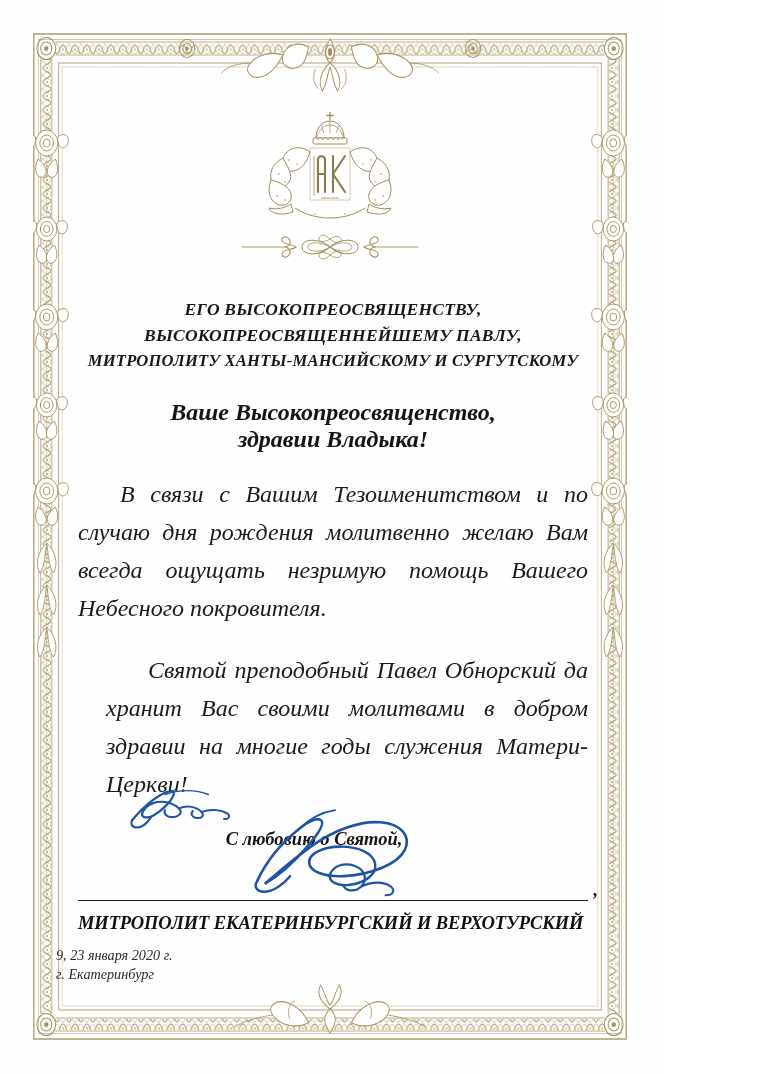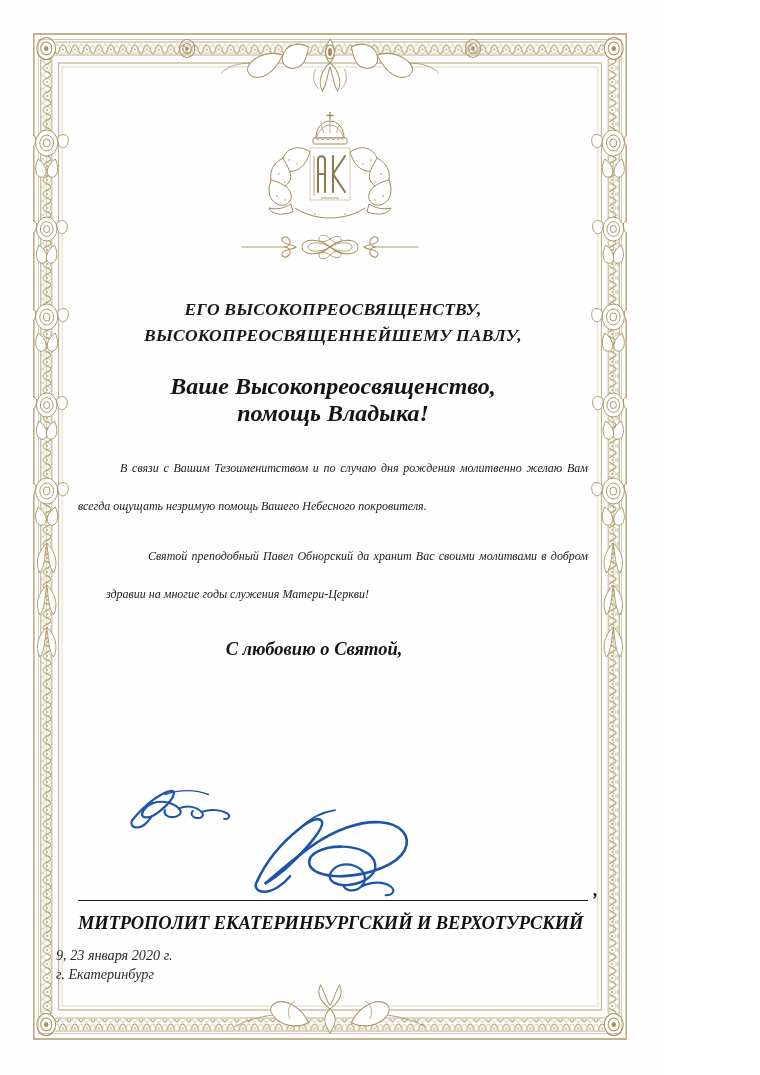--- a/index.html
+++ b/index.html
@@ -71,21 +71,21 @@
     font-style: italic;
     font-size: 24px;
     line-height: 27px;
     color: #141414;
   }
   .salutation .ln { display: block; }
 
   .para {
     margin-top: 22px;
     font-style: italic;
-    font-size: 12px;
+    font-size: 24px;
     line-height: 38px;
     text-align: justify;
     text-indent: 42px;
     color: #1a1a1a;
   }
   .para.second { margin-top: 2px; margin-left: 28px; }
 
   .closing {
     margin-top: 26px;
     text-align: center;
@@ -434,25 +434,26 @@
         <path d="M90,23 C86,28 80,28 79,24 C78,20 84,19 90,23 C96,27 102,26 101,22 C100,18 94,19 90,23 Z" stroke-width="0.85"></path>
       </g>
     </svg>
   </div>
 
   <div class="content">
 
     <div class="addressee">
       <span class="ln">ЕГО ВЫСОКОПРЕОСВЯЩЕНСТВУ,</span>
       <span class="ln">ВЫСОКОПРЕОСВЯЩЕННЕЙШЕМУ ПАВЛУ,</span>
+      <span class="ln ln-wide">МИТРОПОЛИТУ ХАНТЫ-МАНСИЙСКОМУ И СУРГУТСКОМУ</span>
     </div>
 
     <div class="salutation">
       <span class="ln">Ваше Высокопреосвященство,</span>
-      <span class="ln">помощь Владыка!</span>
+      <span class="ln">здравии Владыка!</span>
     </div>
 
     <p class="para">В связи с Вашим Тезоименитством и по случаю дня рождения молитвенно желаю Вам всегда ощущать незримую помощь Вашего Небесного покровителя.</p>
     <p class="para second">Святой преподобный Павел Обнорский да хранит Вас своими молитвами в добром здравии на многие годы служения Матери-Церкви!</p>
 
     <div class="closing">С любовию о Святой,</div>
   </div>
 
   <div class="signature-area">
     <svg class="sign-svg" viewBox="0 0 760 135">

